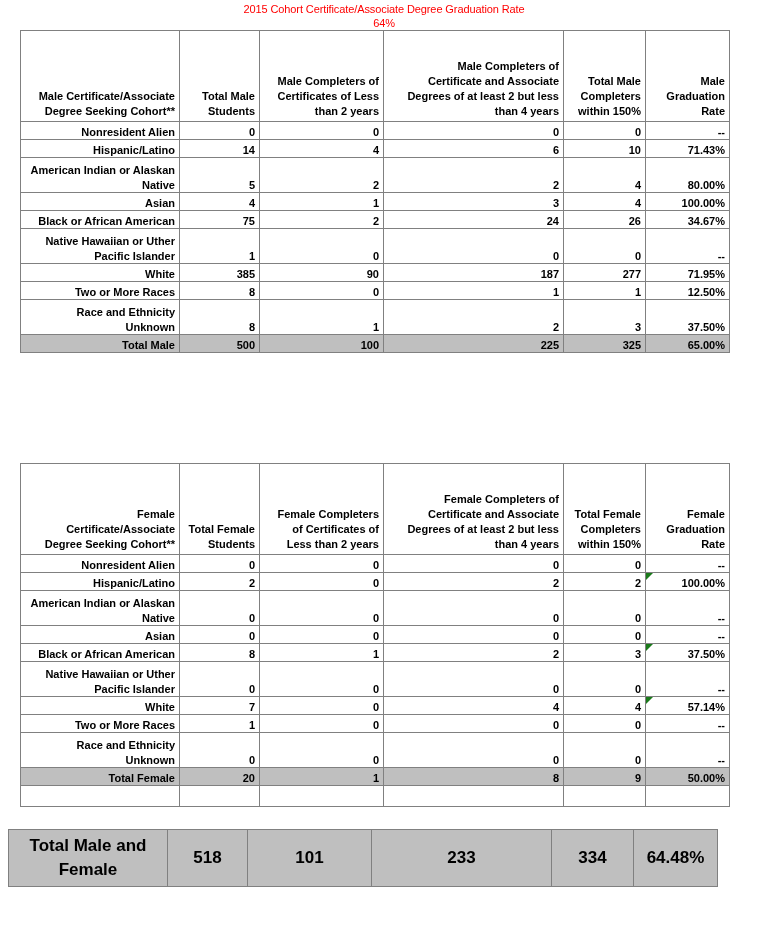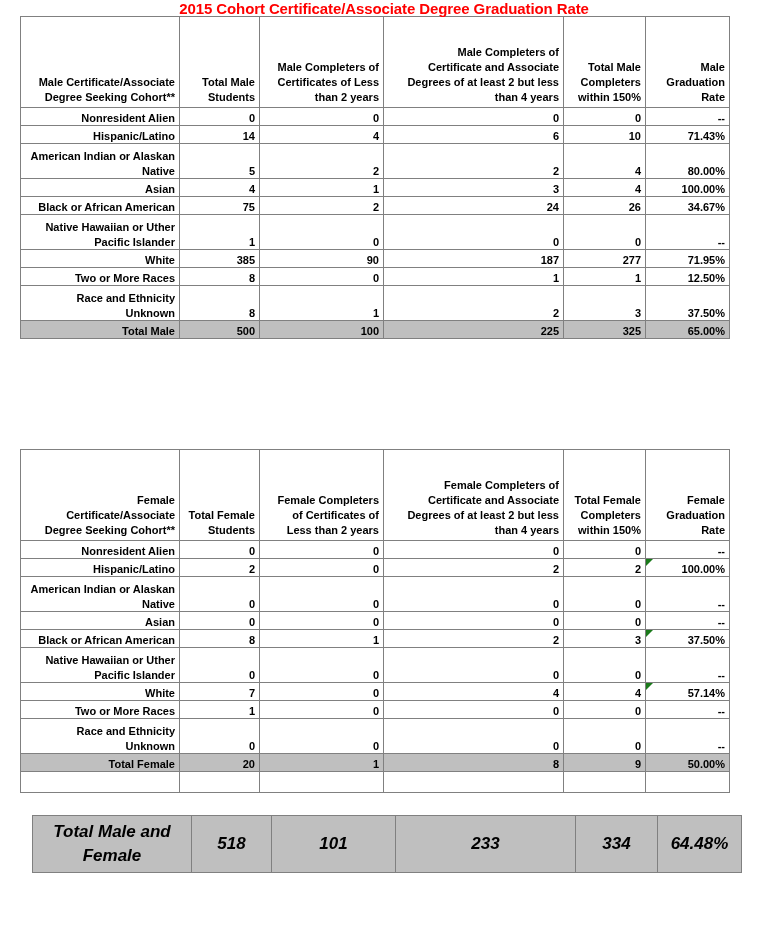--- a/index.html
+++ b/index.html
@@ -15,22 +15,22 @@
     position: relative;
     overflow: hidden;
   }
 
   .title-block {
     text-align: center;
     padding-top: 2px;
   }
   .title-line {
     color: #FF0000;
-    font-weight: bold;
-    font-size: 15px;
+    font-weight: normal;
+    font-size: 11px;
     line-height: 14px;
     letter-spacing: -0.1px;
   }
 
   .sheet-table {
     border-collapse: collapse;
     table-layout: fixed;
     margin-left: 20px;
     border: 1.5px solid #3f3f3f;
   }
@@ -95,42 +95,42 @@
     border-top: 7px solid #1a7a1a;
     border-right: 7px solid transparent;
   }
 
   .spacer-a { height: 110px; }
   .spacer-b { height: 22px; }
 
   .grand-table {
     border-collapse: collapse;
     table-layout: fixed;
-    margin-left: 32px;
+    margin-left: 8px;
     border: 1.5px solid #3f3f3f;
-    font-style: italic;
   }
   .grand-table td {
     border: 1px solid #808080;
     background: #bfbfbf;
     font-size: 17px;
     font-weight: bold;
     text-align: center;
     vertical-align: middle;
     height: 56px;
     line-height: 24px;
     padding: 0 4px;
     white-space: pre-line;
   }
 </style>
 </head>
 <body>
 
 <div class="title-block">
   <div class="title-line">2015 Cohort Certificate/Associate Degree Graduation Rate</div>
+  <div class="title-line">64%</div>
 </div>
 
 <table class="sheet-table" id="male-table">
   <colgroup>
       <col class="c0">
       <col class="c1">
       <col class="c2">
       <col class="c3">
       <col class="c4">
       <col class="c5">

